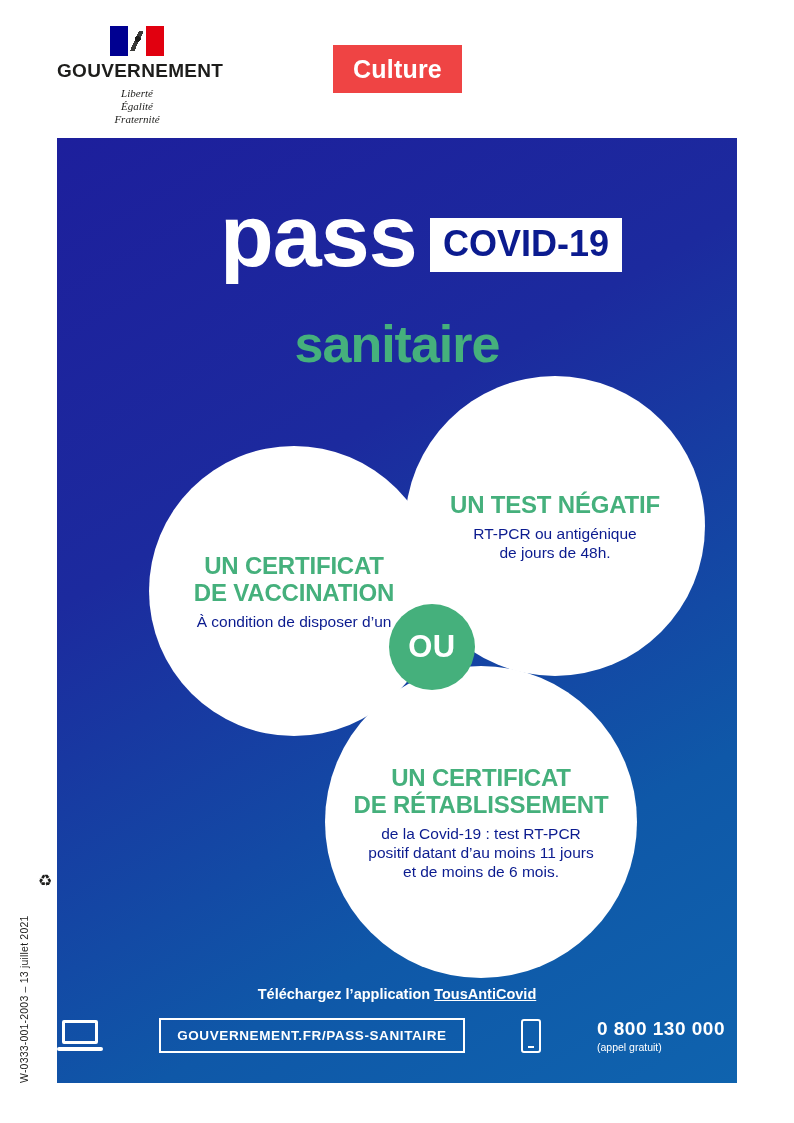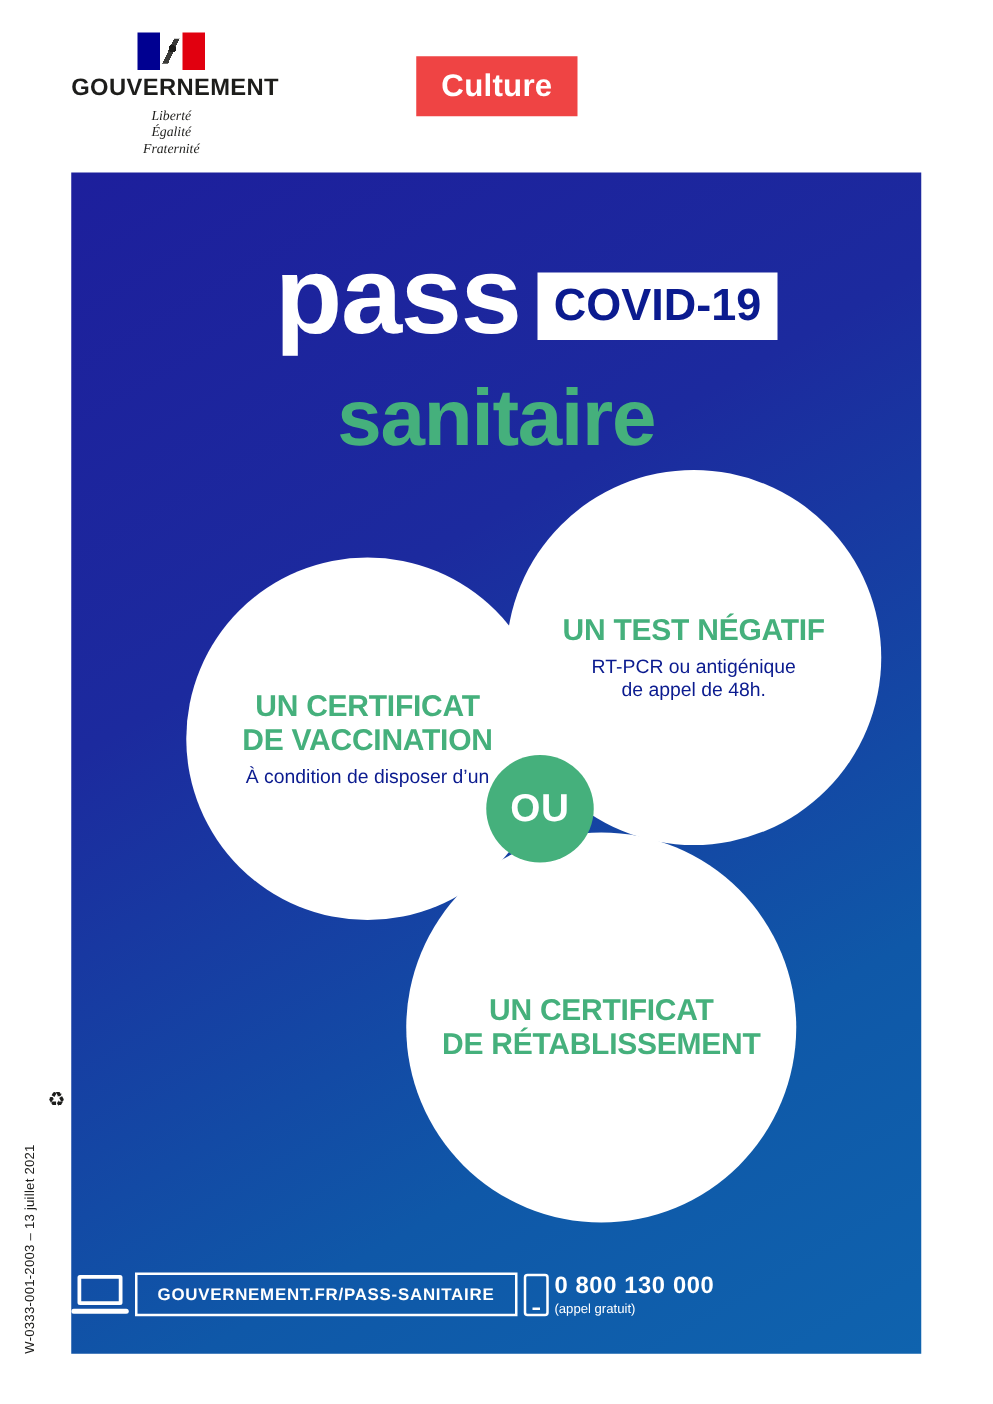--- a/index.html
+++ b/index.html
@@ -124,22 +124,22 @@
     top: 20px;
     background: #ffffff;
     color: #0b1b8f;
     font-size: 36px;
     font-weight: bold;
     padding: 5px 13px 7px 13px;
     letter-spacing: 0px;
     line-height: 42px;
   }
   .word-sanitaire {
-    margin-top: 2px;
-    font-size: 64px;
+    margin-top: 12px;
+    font-size: 52px;
     font-weight: bold;
     color: #45b07c;
     letter-spacing: -1px;
     line-height: 84px;
   }
 
   
   .circle {
     position: absolute;
     border-radius: 50%;
@@ -214,21 +214,21 @@
   .app-line .app-name {
     text-decoration: underline;
   }
   .contact-row {
     position: absolute;
     left: 0;
     top: 880px;
     width: 668px;
     display: flex;
     align-items: center;
-    justify-content: flex-start;
+    justify-content: space-between;
     gap: 5px;
   }
   .laptop-icon {
     width: 46px;
     height: 32px;
     position: relative;
   }
   .laptop-screen {
     position: absolute;
     left: 5px; top: 0;
@@ -348,33 +348,41 @@
       <div>À condition de disposer d’un</div>
     </div>
   </div>
 
   <div class="circle c-test">
     <div class="c-title">
       <div>UN TEST NÉGATIF</div>
     </div>
     <div class="c-sub">
       <div>RT-PCR ou antigénique</div>
-      <div>de appel de 48h.</div>
+      <div>de jours de 48h.</div>
     </div>
   </div>
 
   <div class="circle c-retab">
     <div class="c-title">
       <div>UN CERTIFICAT</div>
       <div>DE RÉTABLISSEMENT</div>
     </div>
+    <div class="c-sub">
+      <div>de la Covid-19 : test RT-PCR</div>
+      <div>positif datant d’au moins 11 jours</div>
+      <div>et de moins de 6 mois.</div>
+    </div>
   </div>
 
   <div class="ou-badge">OU</div>
 
+  <div class="app-line">
+    <span>Téléchargez l’application </span><span class="app-name">TousAntiCovid</span>
+  </div>
 
   <div class="contact-row">
     <div class="laptop-icon">
       <div class="laptop-screen"></div>
       <div class="laptop-base"></div>
     </div>
     <div class="url-box">GOUVERNEMENT.FR/PASS-SANITAIRE</div>
     <div class="phone-icon"></div>
     <div class="phone-block">
       <div class="phone-number">0 800 130 000</div>

